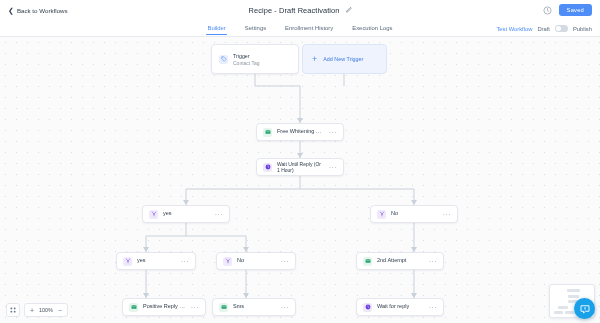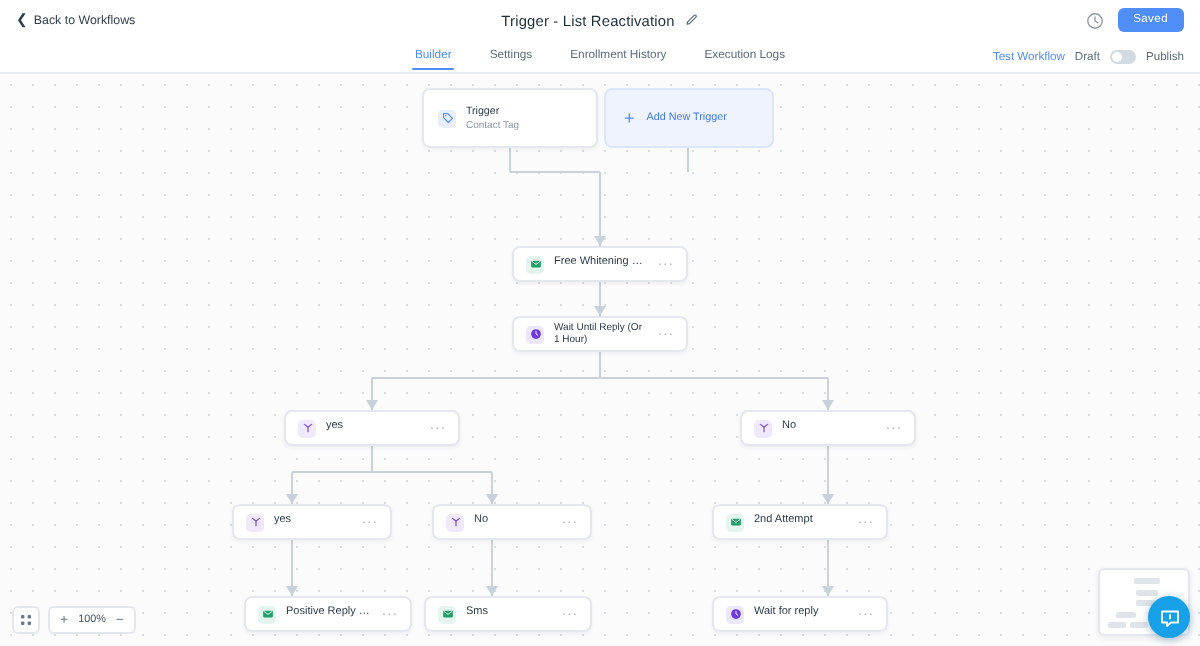--- a/index.html
+++ b/index.html
@@ -163,21 +163,21 @@
 
 <div class="app">
 
   <div class="topbar">
     <div class="back-link">
       <span class="back-chevron">❮</span>
       <span>Back to Workflows</span>
     </div>
 
     <div class="title-wrap">
-      <span class="title">Trigger - List Reactivation</span>
+      <span class="title">Recipe - Draft Reactivation</span>
       <svg class="pencil-icon" viewBox="0 0 16 16">
         <path d="M11.6 1.6a1.4 1.4 0 0 1 2 2l-7.4 7.4-2.7.7.7-2.7z" fill="none" stroke="#5a6a7b" stroke-width="1.4" stroke-linejoin="round"></path>
       </svg>
     </div>
 
     <div class="topbar-right">
       <svg class="clock-btn" viewBox="0 0 20 20">
         <circle cx="10" cy="10" r="8" fill="none" stroke="#8c97a5" stroke-width="1.5"></circle>
         <path d="M10 5.5V10l3 2" fill="none" stroke="#8c97a5" stroke-width="1.5" stroke-linecap="round"></path>
       </svg>

